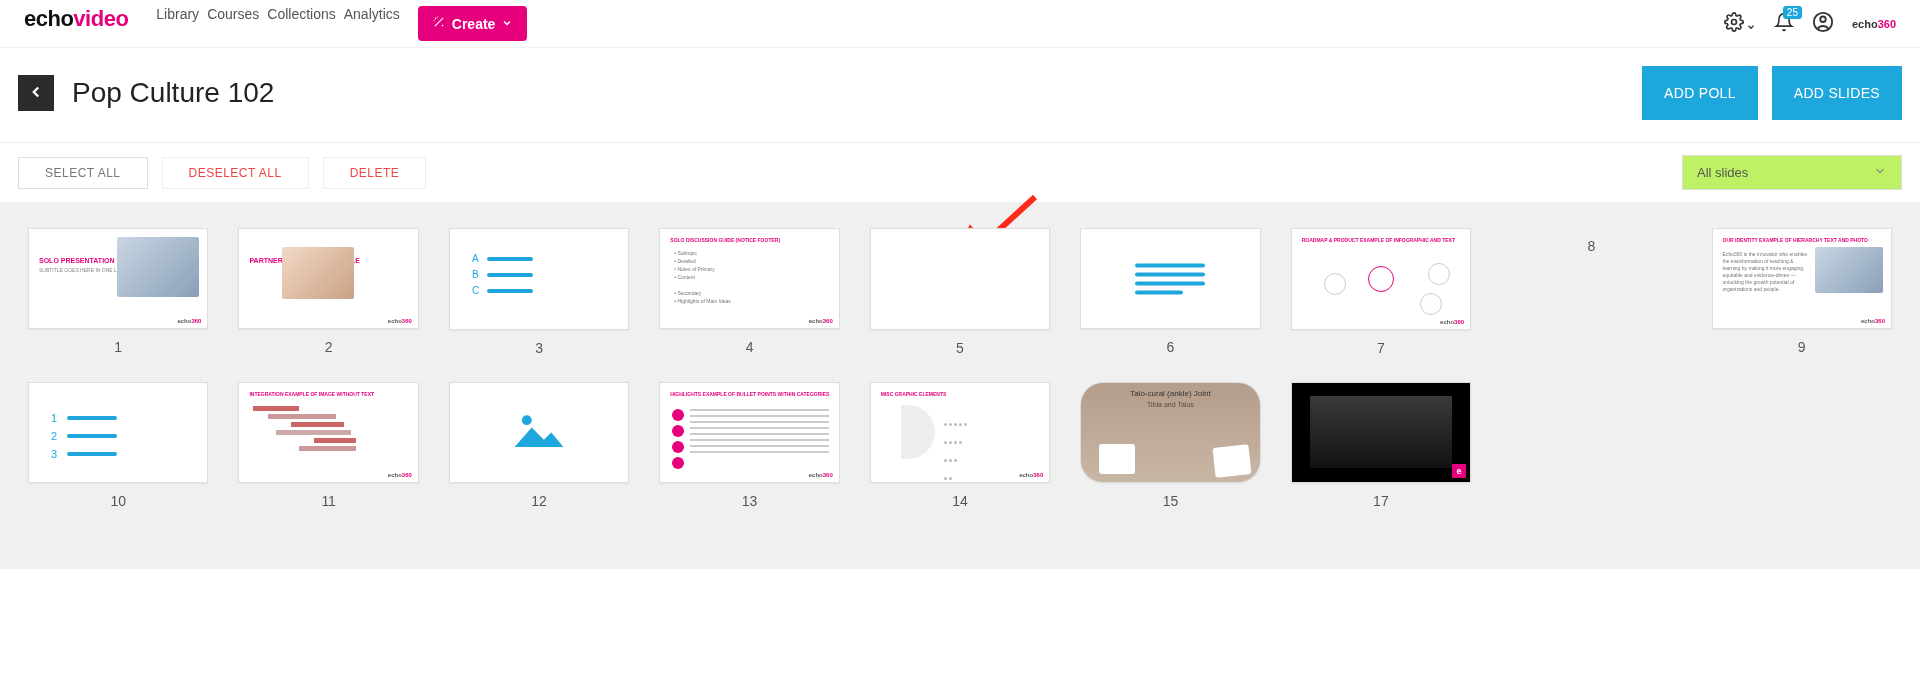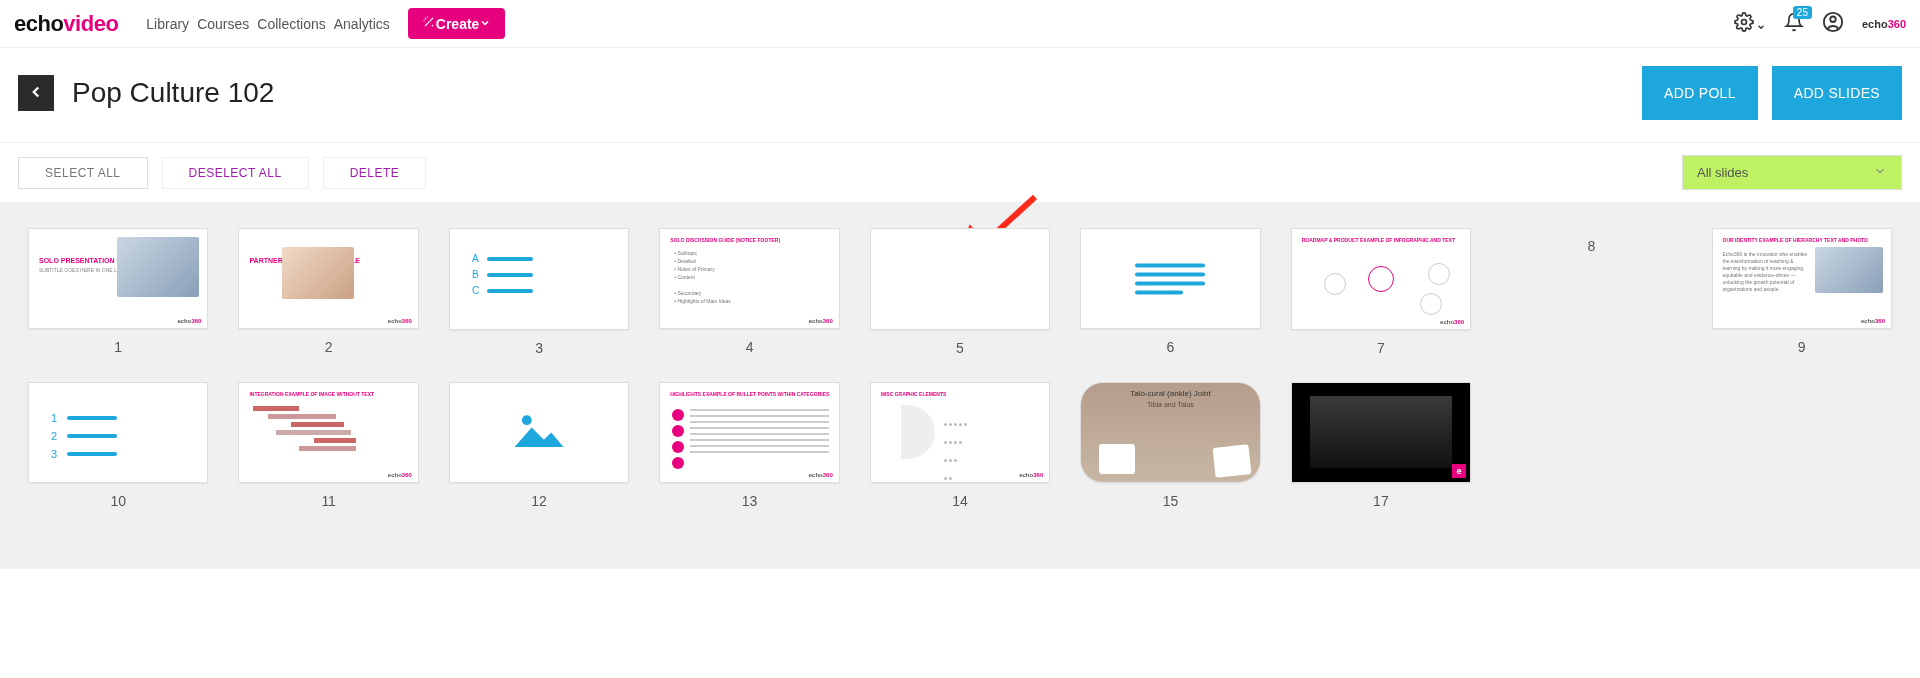--- a/index.html
+++ b/index.html
@@ -1,40 +1,40 @@
 <!DOCTYPE html>
 <html><head>
 <meta charset="utf-8">
 <style>
   * { box-sizing: border-box; margin: 0; padding: 0; }
   body { font-family: -apple-system, BlinkMacSystemFont, "Segoe UI", Arial, sans-serif; background: #fff; color: #333; width:1920px; }
   
-  .topnav { display:flex; align-items:center; padding:6px 14px; border-bottom:1px solid #eee; height:48px; }
+  .topnav { display:flex; padding:6px 24px; border-bottom:1px solid #eee; height:48px; }
   .brand { font-size:22px; font-weight:700; letter-spacing:-0.5px; }
   .brand .e1 { color:#111; }
   .brand .e2 { color:#e6007e; }
   .navlinks { display:flex; gap:8px; margin-left:28px; }
   .navlinks a { color:#555; text-decoration:none; font-size:14px; }
-  .create-btn { margin-left:18px; background:#e6007e; color:#fff; border:none; border-radius:4px; padding:7px 14px; font-size:14px; font-weight:600; display:flex; align-items:center; cursor:pointer;}
+  .create-btn { margin-left:18px; background:#e6007e; color:#fff; border:none; border-radius:4px; padding:7px 14px; font-size:14px; font-weight:600; display:flex; align-items:center; gap:6px; cursor:pointer;}
   .topnav-right { margin-left:auto; display:flex; align-items:center; gap:18px; }
   .icon-btn { background:none; border:none; cursor:pointer; position:relative; color:#333; }
   .badge { position:absolute; top:-6px; right:-8px; background:#1ea7dd; color:#fff; font-size:10px; border-radius:3px; padding:1px 4px; }
   .mini-logo { font-size:11px; font-weight:700; color:#333; }
   .mini-logo .p { color:#e6007e; }
   
   .titlebar { display:flex; align-items:center; padding:18px 18px 22px 18px; }
   .back-btn { width:36px; height:36px; background:#2b2b2b; color:#fff; border:none; display:flex; align-items:center; justify-content:center; cursor:pointer; margin-right:18px;}
   .page-title { font-size:28px; color:#222; font-weight:400;}
   .titlebar-right { margin-left:auto; display:flex; gap:14px;}
   .cta { background:#1ea7dd; color:#fff; border:none; padding:19px 22px; font-size:14px; letter-spacing:.3px; cursor:pointer;}
   .divider { border-top:1px solid #eee; }
   
   .toolbar { display:flex; align-items:center; padding:12px 18px; }
   .tool-btn { border:1px solid #ddd; background:#fff; color:#777; padding:8px 26px; font-size:12px; letter-spacing:.5px; margin-right:14px; cursor:pointer;}
-  .tool-btn.disabled { color:#a21caf; border-color:#eee; cursor:default;}
+  .tool-btn.disabled { color:#ef4444; border-color:#eee; cursor:default;}
   .filter-dd { margin-left:auto; border:1px solid #ddd; background:#bef264; color:#555; padding:8px 14px; font-size:13px; min-width:220px; display:flex; align-items:center; justify-content:space-between; cursor:pointer;}
   
   .grid-wrap { background:#f0f0f0; padding:26px 28px 60px 28px; }
   .grid { display:grid; grid-template-columns: repeat(9, 1fr); gap:26px 30px; }
   .slide-cell { display:flex; flex-direction:column; align-items:center; }
   .thumb { width:100%; aspect-ratio:16/9; background:#fff; border:1px solid #ddd; box-shadow:0 1px 2px rgba(0,0,0,.05); position:relative; overflow:hidden; }
   .slide-num { margin-top:10px; color:#555; font-size:14px;}
   
   .mini-title { position:absolute; left:10px; top:28px; font-size:7px; color:#e6007e; font-weight:700;}
   .mini-sub { position:absolute; left:10px; top:38px; font-size:5px; color:#888;}

